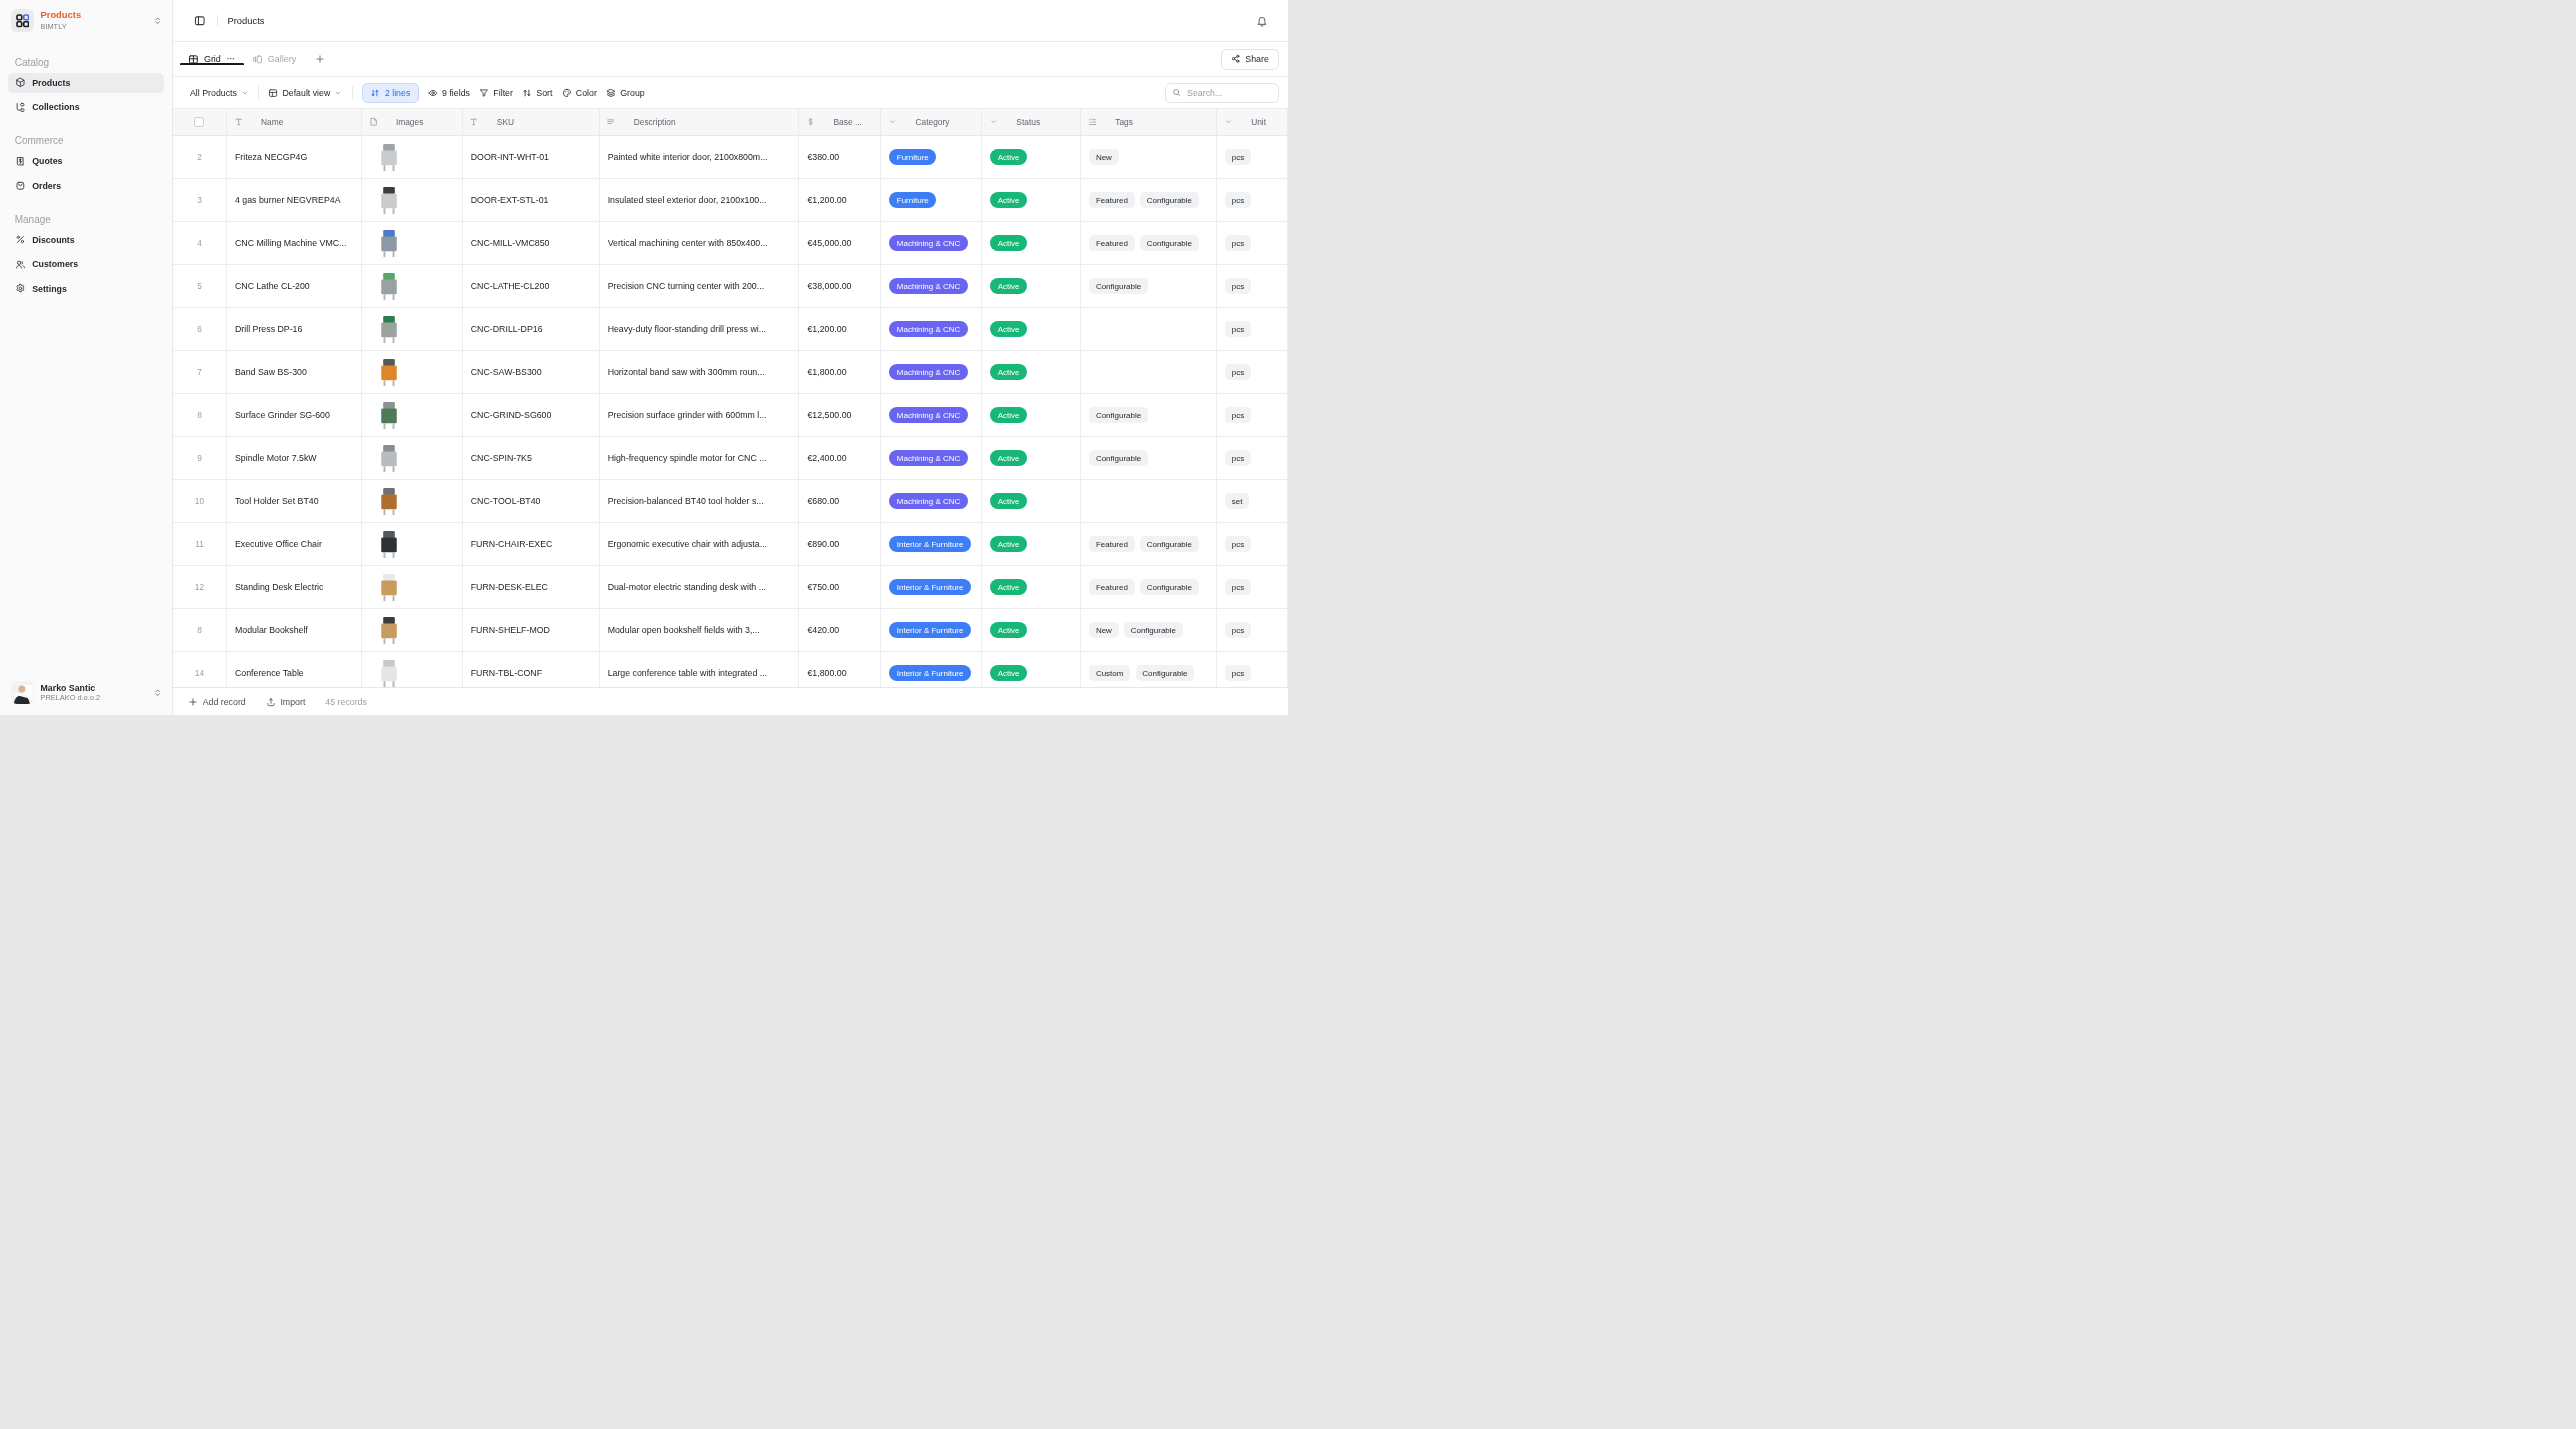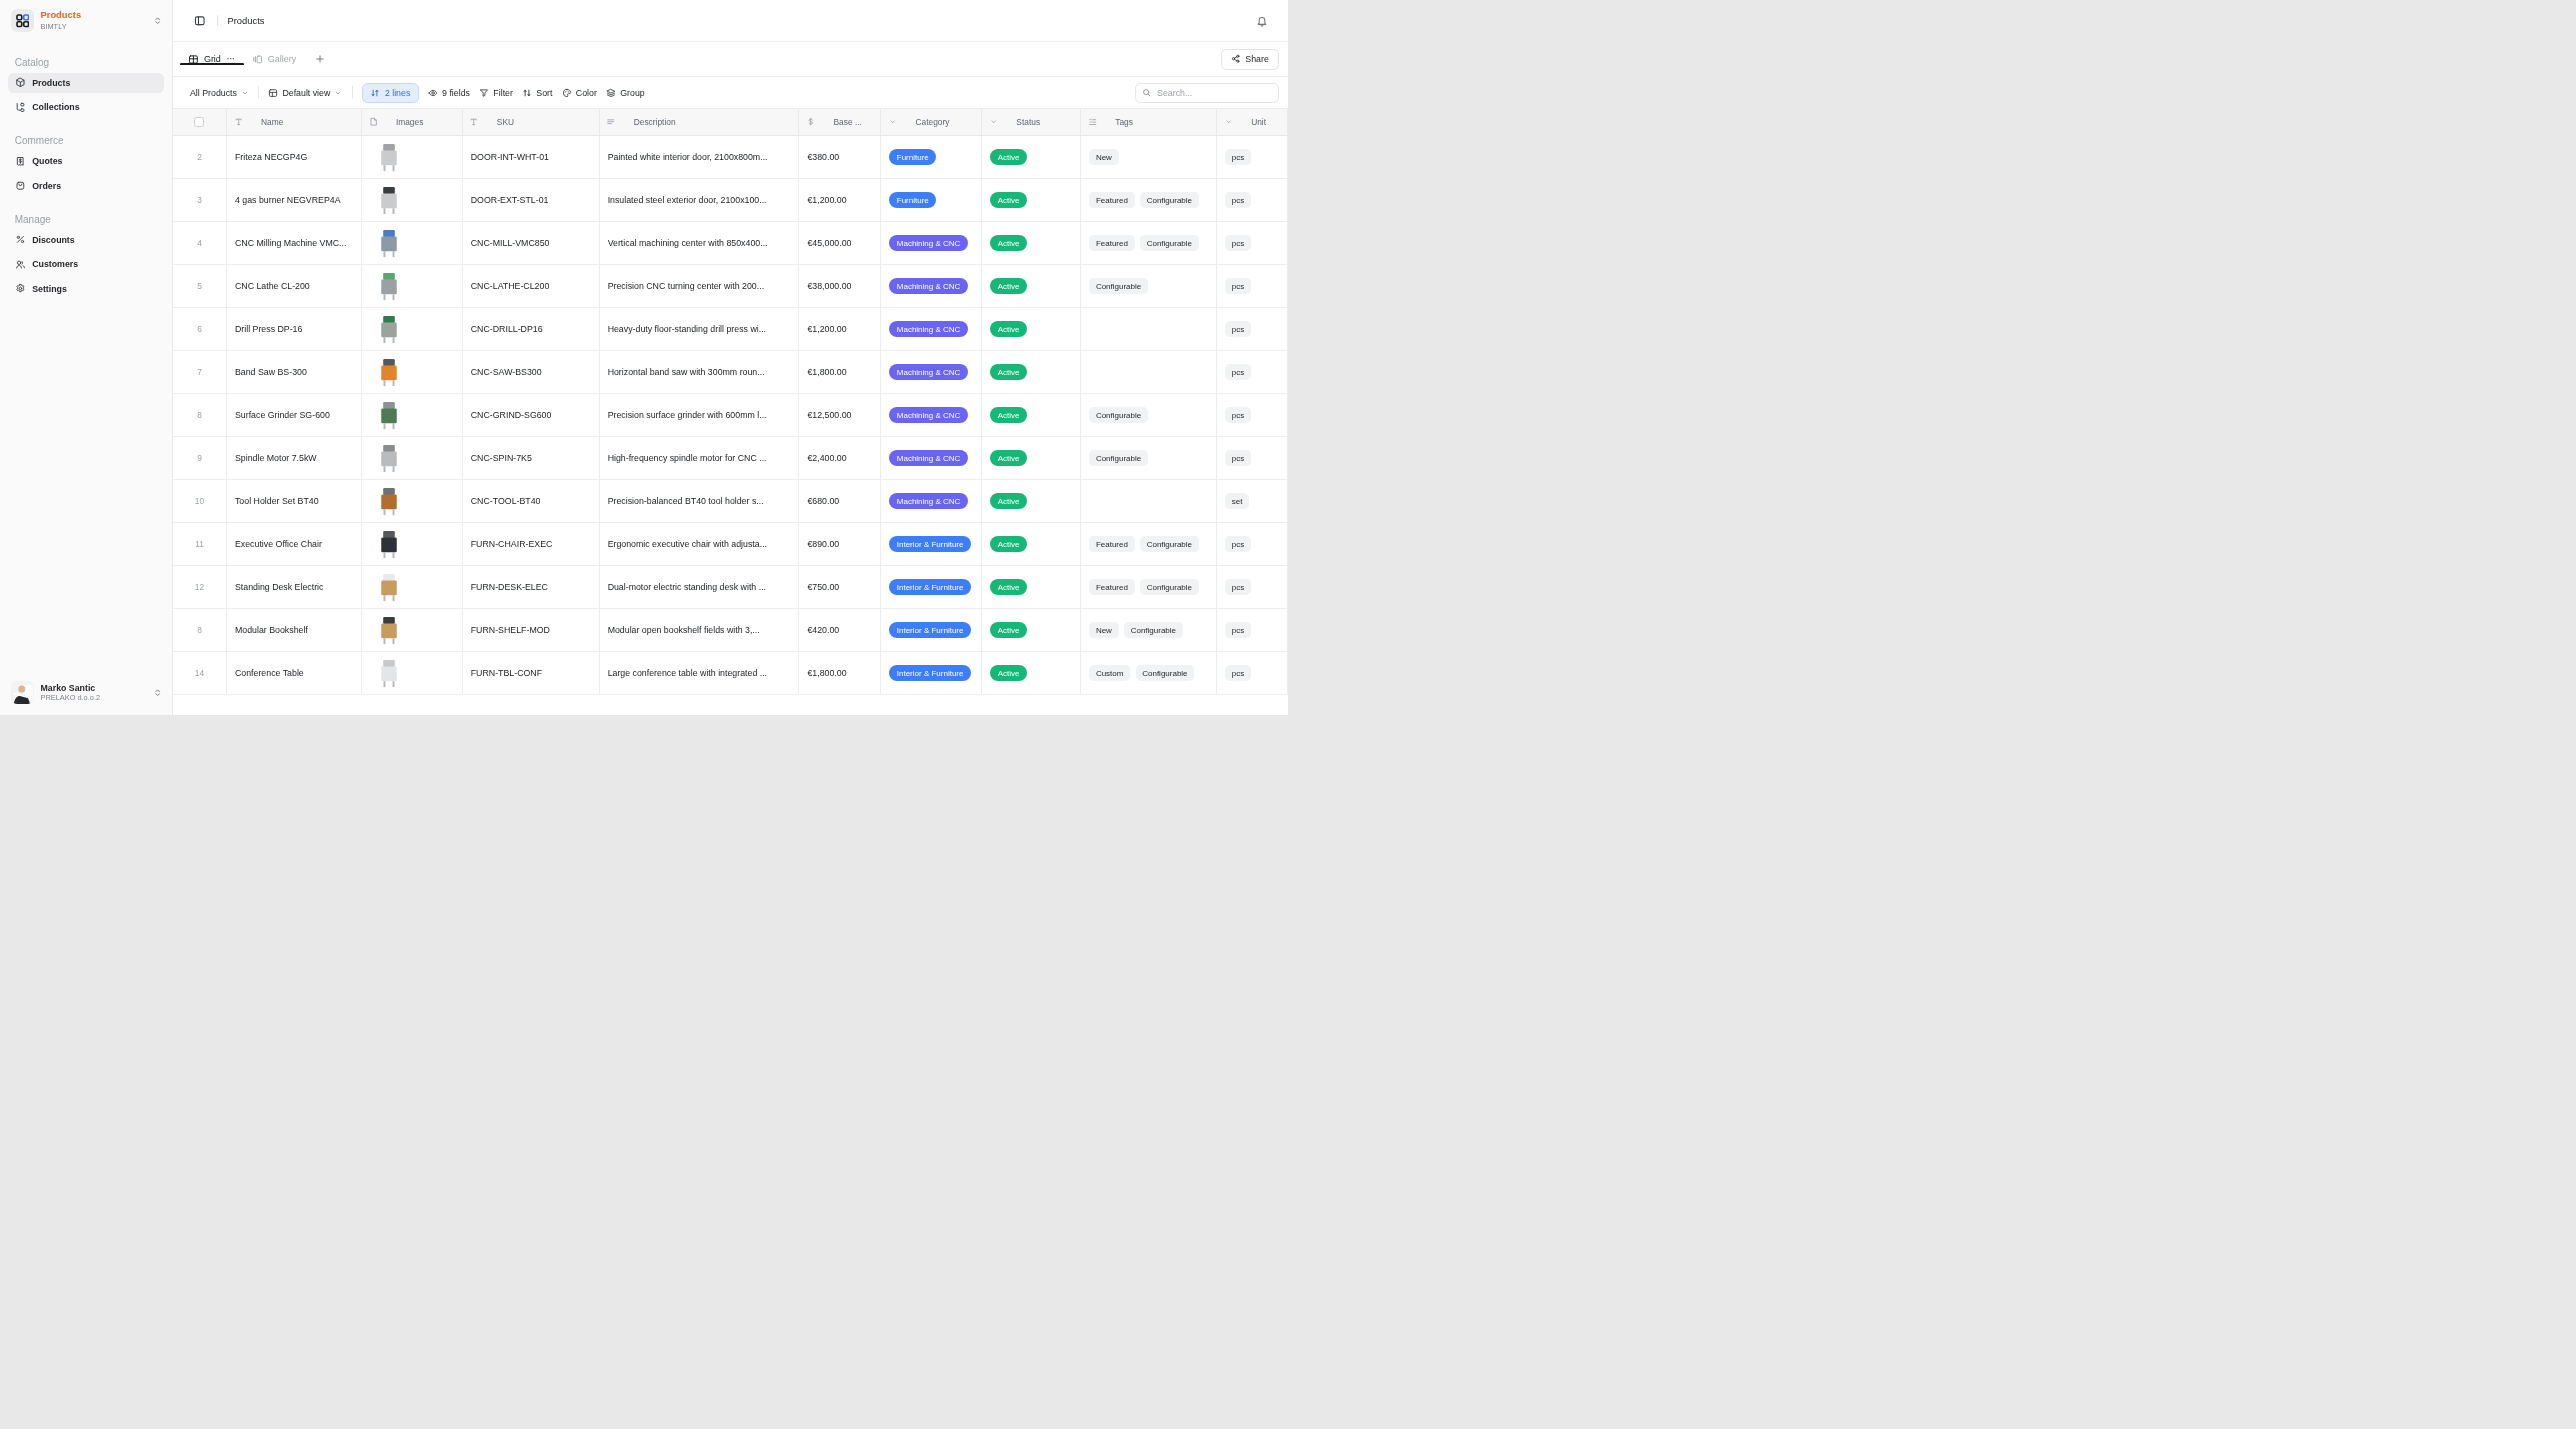--- a/index.html
+++ b/index.html
@@ -48,21 +48,21 @@
   .share-btn .icn { width:9.4px; height:9.4px; }
 
   .toolbar { height:32px; flex:none; display:flex; align-items:center; padding:0 9.4px 0 17px; border-bottom:0.7px solid #ececee; gap:9.4px; }
   .tl-btn { display:flex; align-items:center; gap:4px; font-size:8.8px; font-weight:500; color:#24272b; cursor:pointer; background:none; border:none; font-family:inherit; }
   .tl-btn .icn { width:10px; height:10px; color:#3a3e43; }
   .tl-btn .chev { width:8px; height:8px; color:#8a9097; }
   .toolbar .vdiv { width:0.7px; height:13px; background:#e7e8ea; }
   .tl-pill { display:flex; align-items:center; gap:4.7px; height:20px; padding:0 7.4px; border-radius:5.4px; border:0.7px solid #c3d7fa; background:#e4edfd; color:#2e6fe8; font-size:8.8px; font-weight:500; cursor:pointer; }
   .tl-pill .icn { width:10px; height:10px; }
   .toolbar-right { margin-left:auto; }
-  .search-box { display:flex; align-items:center; gap:5.4px; width:144px; height:20px; border:0.7px solid #e4e5e8; border-radius:5.4px; padding:0 6.7px; background:#fff; }
+  .search-box { display:flex; align-items:center; gap:5.4px; width:114px; height:20px; border:0.7px solid #e4e5e8; border-radius:5.4px; padding:0 6.7px; background:#fff; }
   .search-box .icn { width:9.4px; height:9.4px; color:#8a9097; flex:none; }
   .search-box input { border:none; outline:none; flex:1; min-width:0; font-size:8.8px; font-family:inherit; color:#24272b; background:transparent; }
   .search-box input::placeholder { color:#9aa0a6; }
 
   
   .ghead { height:27px; flex:none; display:flex; background:#f7f7f8; border-bottom:0.7px solid #e7e8ea; }
   .hcell { display:flex; align-items:center; gap:18px; padding:0 6.7px; border-right:0.7px solid #e9eaec; font-size:8.4px; color:#5f6670; overflow:hidden; white-space:nowrap; }
   .hcell .icn { width:9.4px; height:9.4px; color:#9aa0a6; flex:none; }
   .hcell.first { justify-content:center; }
   .checkbox { width:10px; height:10px; border:1px solid #c9ccd1; border-radius:2.7px; background:#fff; cursor:pointer; }
@@ -844,16 +844,33 @@
               <span class="tagpill">Custom</span>
               <span class="tagpill">Configurable</span>
             </span>
           </div>
           <div class="cell" style="width:71px">
             <span class="tagpill">pcs</span>
           </div>
         </div>
       </div>
 
+    <div class="gfooter">
+      <div class="ft-btn">
+        <svg class="icn" viewBox="0 0 16 16" fill="none" stroke="currentColor" stroke-width="1.5" stroke-linecap="round">
+          <line x1="8" y1="3" x2="8" y2="13"></line>
+            <line x1="3" y1="8" x2="13" y2="8"></line>
+        </svg>
+        <span>Add record</span>
+      </div>
+      <div class="ft-btn">
+        <svg class="icn" viewBox="0 0 16 16" fill="none" stroke="currentColor" stroke-width="1.4" stroke-linecap="round" stroke-linejoin="round">
+          <path d="M8 10V2.8M8 2.8 5.6 5.2M8 2.8l2.4 2.4"></path>
+            <path d="M3 10.4v1.8A1.6 1.6 0 0 0 4.6 13.8h6.8A1.6 1.6 0 0 0 13 12.2v-1.8"></path>
+        </svg>
+        <span>Import</span>
+      </div>
+      <div class="ft-count">45 records</div>
+    </div>
 
   </main>
 </div>
 
 
 </body></html>

